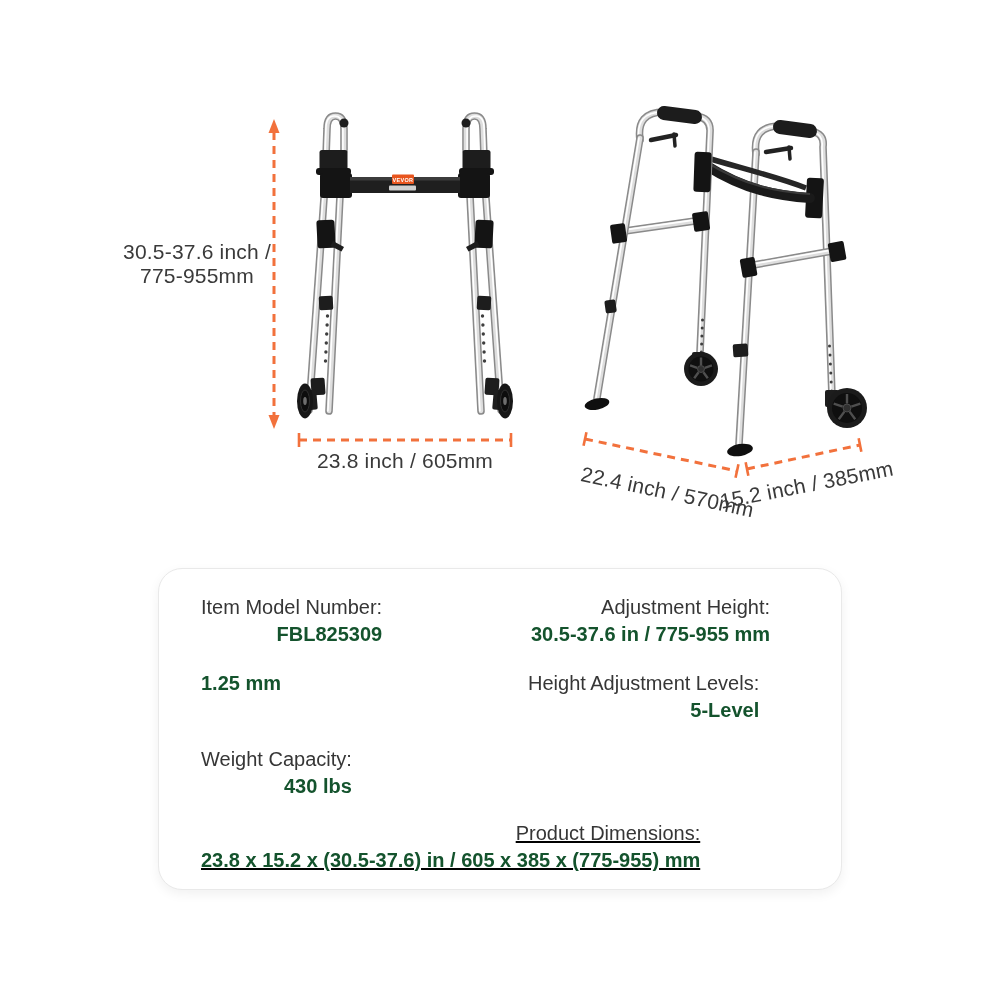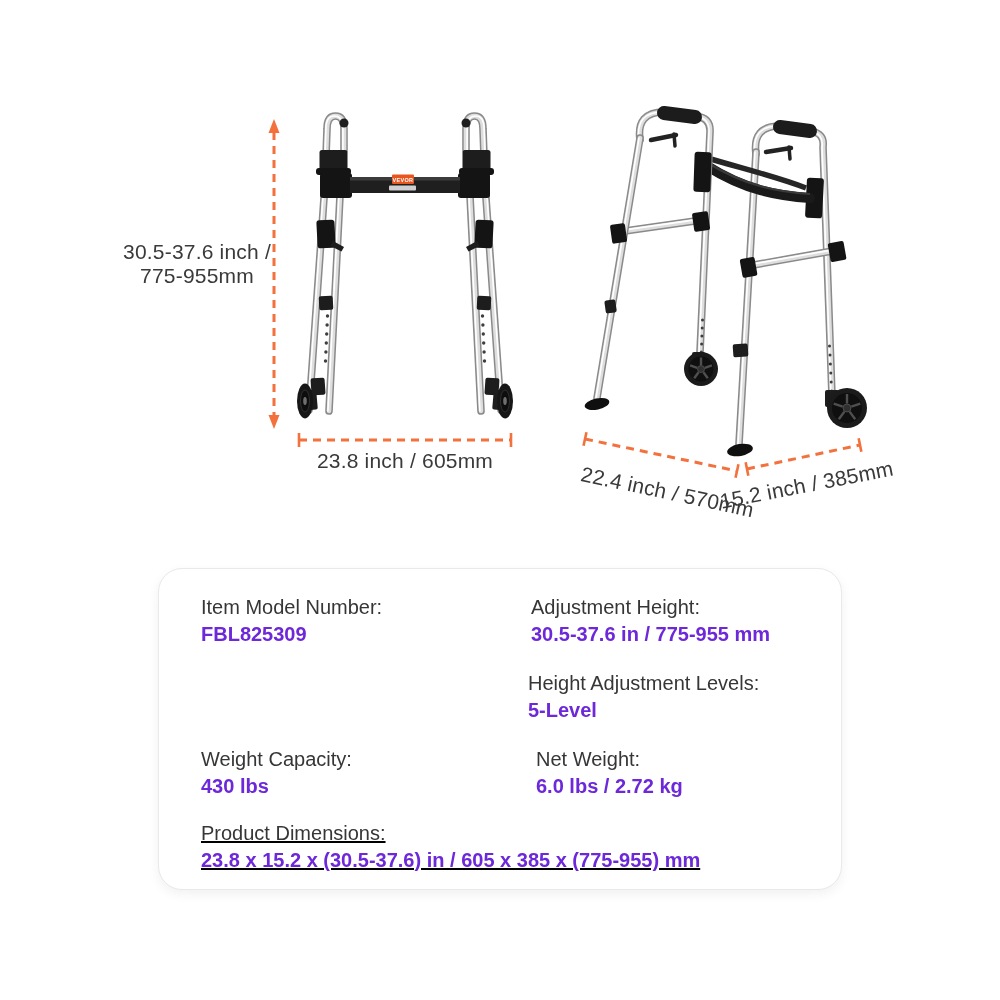--- a/index.html
+++ b/index.html
@@ -21,24 +21,24 @@
   .dim-text{font-family:"Liberation Sans",sans-serif;font-size:21px;font-weight:500;
             fill:#3a3a3a;letter-spacing:.2px;}
   .brand-text{font-family:"Liberation Sans",sans-serif;font-size:5.5px;font-weight:700;
               fill:#ffffff;letter-spacing:.3px;}
   .hole{fill:#3e3e3e;}
   .spoke{stroke:#4f4f4f;stroke-width:2.4;fill:none;}
 
   
   .spec-card{position:absolute;left:158px;top:568px;width:682px;height:320px;
              background:#ffffff;border:1px solid #e9e9e9;border-radius:24px;
-             box-shadow:0 4px 12px rgba(0,0,0,0.06);}
+             box-shadow:0 4px 12px rgba(0,0,0,0.06);text-align:right;}
   .cell{position:absolute;line-height:27px;font-size:20px;white-space:nowrap;}
   .cell .lbl{color:#363636;font-weight:500;}
-  .cell .val{color:#6d28d9;font-weight:700;}
+  .cell .val{color:#14532d;font-weight:700;}
   .c-left{left:42px;}
   .c-right{left:372px;}
   .r1{top:25px;} .r2{top:101px;} .r3{top:177px;} .r4{top:251px;text-decoration:underline;}
 </style>
 </head>
 <body>
 
 <svg class="diagram-svg" viewBox="0 0 1000 560">
   <defs>
 
@@ -239,30 +239,27 @@
 <div class="spec-card">
   <div class="cell c-left r1">
     <div class="lbl">Item Model Number:</div>
     <div class="val">FBL825309</div>
   </div>
   <div class="cell c-right r1">
     <div class="lbl">Adjustment Height:</div>
     <div class="val">30.5-37.6 in / 775-955 mm</div>
   </div>
   <div class="cell c-left r2">
+    <div class="val">1.25 mm</div>
   </div>
   <div class="cell c-right r2" style="left:369px;">
     <div class="lbl">Height Adjustment Levels:</div>
     <div class="val">5-Level</div>
   </div>
   <div class="cell c-left r3">
     <div class="lbl">Weight Capacity:</div>
     <div class="val">430 lbs</div>
   </div>
-  <div class="cell c-right r3" style="left:377px;">
-    <div class="lbl">Net Weight:</div>
-    <div class="val">6.0 lbs / 2.72 kg</div>
-  </div>
   <div class="cell c-left r4">
     <div class="lbl">Product Dimensions:</div>
     <div class="val">23.8 x 15.2 x (30.5-37.6) in / 605 x 385 x (775-955) mm</div>
   </div>
 </div>
 
 </body></html>

